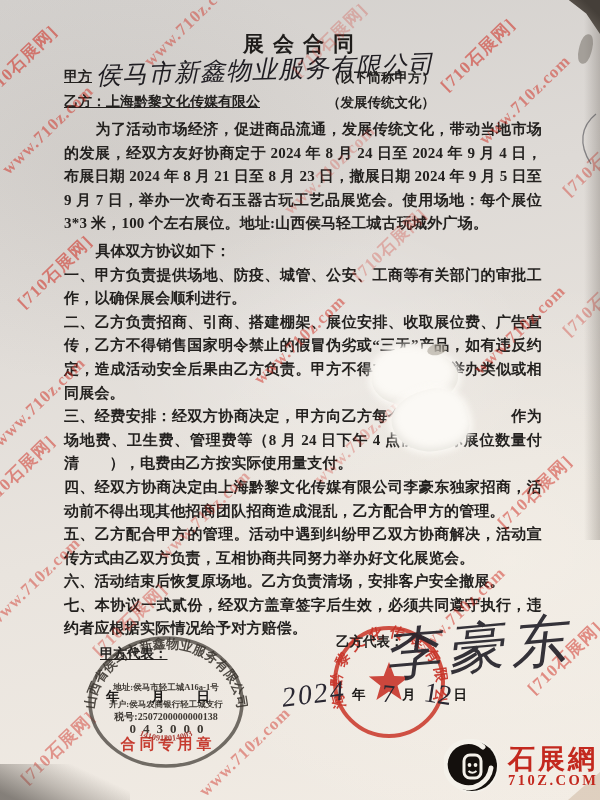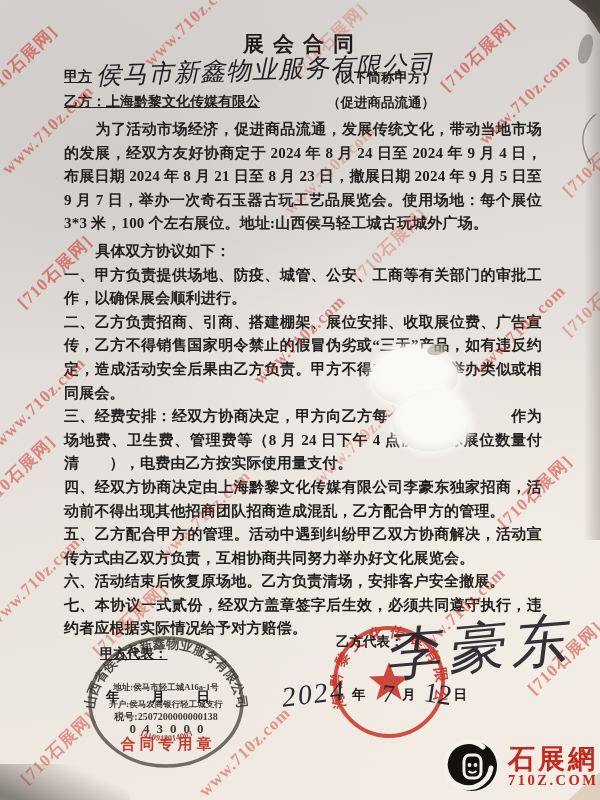--- a/index.html
+++ b/index.html
@@ -122,21 +122,21 @@
     <h1 class="title">展会合同</h1>
 
     <div class="party-line">
       <span>甲方</span>
       <span class="hw-name">侯马市新鑫物业服务有限公司</span>
       <span class="party-suffix">（以下简称甲方）</span>
     </div>
 
     <div class="party-line">
       <span>乙方：</span><span>上海黔黎文化传媒有限公</span>
-      <span class="party-suffix">（促进商品流通）</span>
+      <span class="party-suffix">（发展传统文化）</span>
     </div>
 
     <p class="intro">为了活动市场经济，促进商品流通，发展传统文化，带动当地市场的发展，经双方友好协商定于 2024 年 8 月 24 日至 2024 年 9 月 4 日，布展日期 2024 年 8 月 21 日至 8 月 23 日，撤展日期 2024 年 9 月 5 日至 9 月 7 日，举办一次奇石玉器古玩工艺品展览会。使用场地：每个展位 3*3 米，100 个左右展位。地址:山西侯马轻工城古玩城外广场。</p>
     <p class="heading">具体双方协议如下：</p>
     <div class="clauses" id="clauses">
         <p class="clause">一、甲方负责提供场地、防疫、城管、公安、工商等有关部门的审批工作，以确保展会顺利进行。</p>
         <p class="clause">二、乙方负责招商、引商、搭建棚架、展位安排、收取展位费、广告宣传，乙方不得销售国家明令禁止的假冒伪劣或“三无”产品，如有违反约定，造成活动安全后果由乙方负责。甲方不得在此地此时举办类似或相同展会。</p>
         <p class="clause">三、经费安排：经双方协商决定，甲方向乙方每个展位抽　　　　作为场地费、卫生费、管理费等（8 月 24 日下午 4 点前按实际展位数量付清　　），电费由乙方按实际使用量支付。</p>
         <p class="clause">四、经双方协商决定由上海黔黎文化传媒有限公司李豪东独家招商，活动前不得出现其他招商团队招商造成混乱，乙方配合甲方的管理。</p>
         <p class="clause">五、乙方配合甲方的管理。活动中遇到纠纷甲乙双方协商解决，活动宣传方式由乙双方负责，互相协商共同努力举办好文化展览会。</p>

